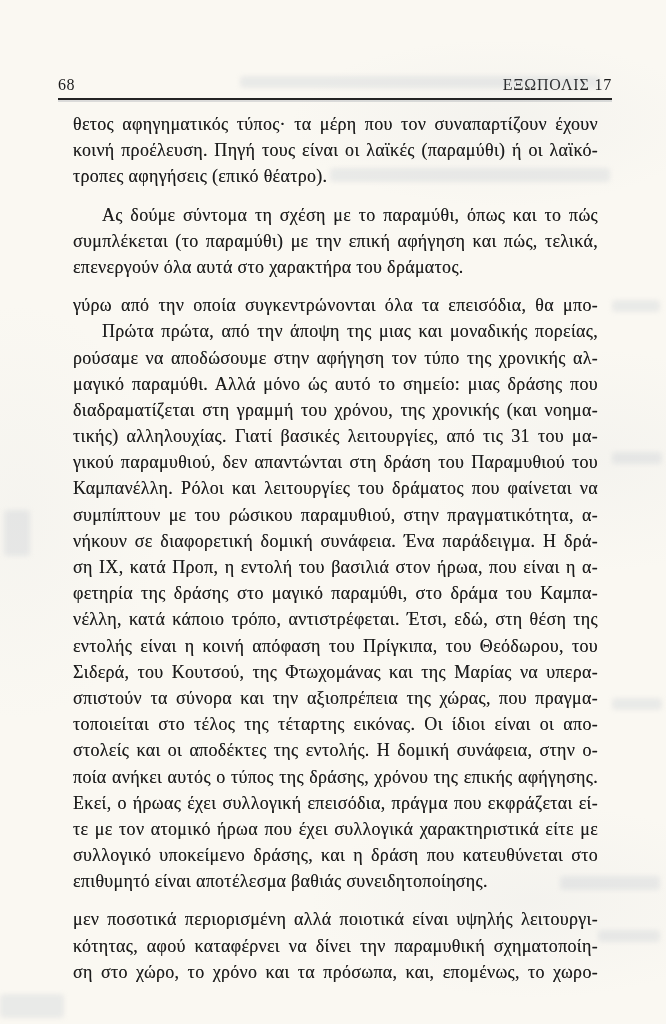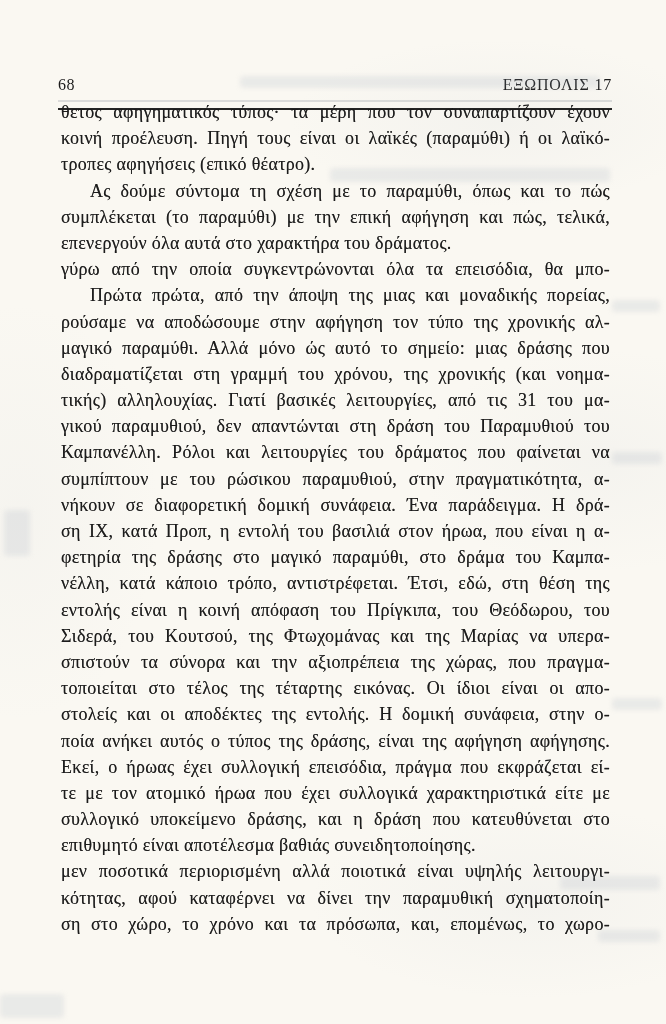--- a/index.html
+++ b/index.html
@@ -27,21 +27,21 @@
   .header {
     position: absolute;
     top: 70px;
     left: 58px;
     width: 554px;
     height: 24px;
     border-bottom: 2.5px solid #242424;
     display: flex;
     justify-content: space-between;
     align-items: flex-end;
-    padding-bottom: 14px;
+    padding-bottom: 4px;
     box-sizing: content-box;
     gap: 24px;
   }
   .page-number {
     font-size: 16px;
     letter-spacing: 0.5px;
   }
   .journal-title {
     font-size: 16px;
     letter-spacing: 0.8px;
@@ -57,21 +57,21 @@
     filter: blur(0.7px);
   }
 
   
   .text-block {
     position: absolute;
     top: 99px;
     left: 61px;
     width: 549px;
   }
-  .paragraph { margin: 0; }
+  .paragraph { margin: 12px; }
   .text-line {
     height: 26.2px;
     line-height: 26.2px;
     font-size: 18px;
     letter-spacing: 0.3px;
     white-space: nowrap;      
     overflow: visible;
     text-align: justify;
     text-align-last: justify;
     
@@ -128,21 +128,21 @@
         <div class="text-line">συμπίπτουν με του ρώσικου παραμυθιού, στην πραγματικότητα, α-</div>
         <div class="text-line">νήκουν σε διαφορετική δομική συνάφεια. Ένα παράδειγμα. Η δρά-</div>
         <div class="text-line">ση IX, κατά Προπ, η εντολή του βασιλιά στον ήρωα, που είναι η α-</div>
         <div class="text-line">φετηρία της δράσης στο μαγικό παραμύθι, στο δράμα του Καμπα-</div>
         <div class="text-line">νέλλη, κατά κάποιο τρόπο, αντιστρέφεται. Έτσι, εδώ, στη θέση της</div>
         <div class="text-line">εντολής είναι η κοινή απόφαση του Πρίγκιπα, του Θεόδωρου, του</div>
         <div class="text-line">Σιδερά, του Κουτσού, της Φτωχομάνας και της Μαρίας να υπερα-</div>
         <div class="text-line">σπιστούν τα σύνορα και την αξιοπρέπεια της χώρας, που πραγμα-</div>
         <div class="text-line">τοποιείται στο τέλος της τέταρτης εικόνας. Οι ίδιοι είναι οι απο-</div>
         <div class="text-line">στολείς και οι αποδέκτες της εντολής. Η δομική συνάφεια, στην ο-</div>
-        <div class="text-line">ποία ανήκει αυτός ο τύπος της δράσης, είναι της αφήγηση αφήγησης.</div>
+        <div class="text-line">ποία ανήκει αυτός ο τύπος της δράσης, χρόνου της επικής αφήγησης.</div>
         <div class="text-line">Εκεί, ο ήρωας έχει συλλογική επεισόδια, πράγμα που εκφράζεται εί-</div>
         <div class="text-line">τε με τον ατομικό ήρωα που έχει συλλογικά χαρακτηριστικά είτε με</div>
         <div class="text-line">συλλογικό υποκείμενο δράσης, και η δράση που κατευθύνεται στο</div>
         <div class="text-line short-last">επιθυμητό είναι αποτέλεσμα βαθιάς συνειδητοποίησης.</div>
       </div>
       <div class="paragraph">
         <div class="text-line">μεν ποσοτικά περιορισμένη αλλά ποιοτικά είναι υψηλής λειτουργι-</div>
         <div class="text-line">κότητας, αφού καταφέρνει να δίνει την παραμυθική σχηματοποίη-</div>
         <div class="text-line">ση στο χώρο, το χρόνο και τα πρόσωπα, και, επομένως, το χωρο-</div>
       </div>

